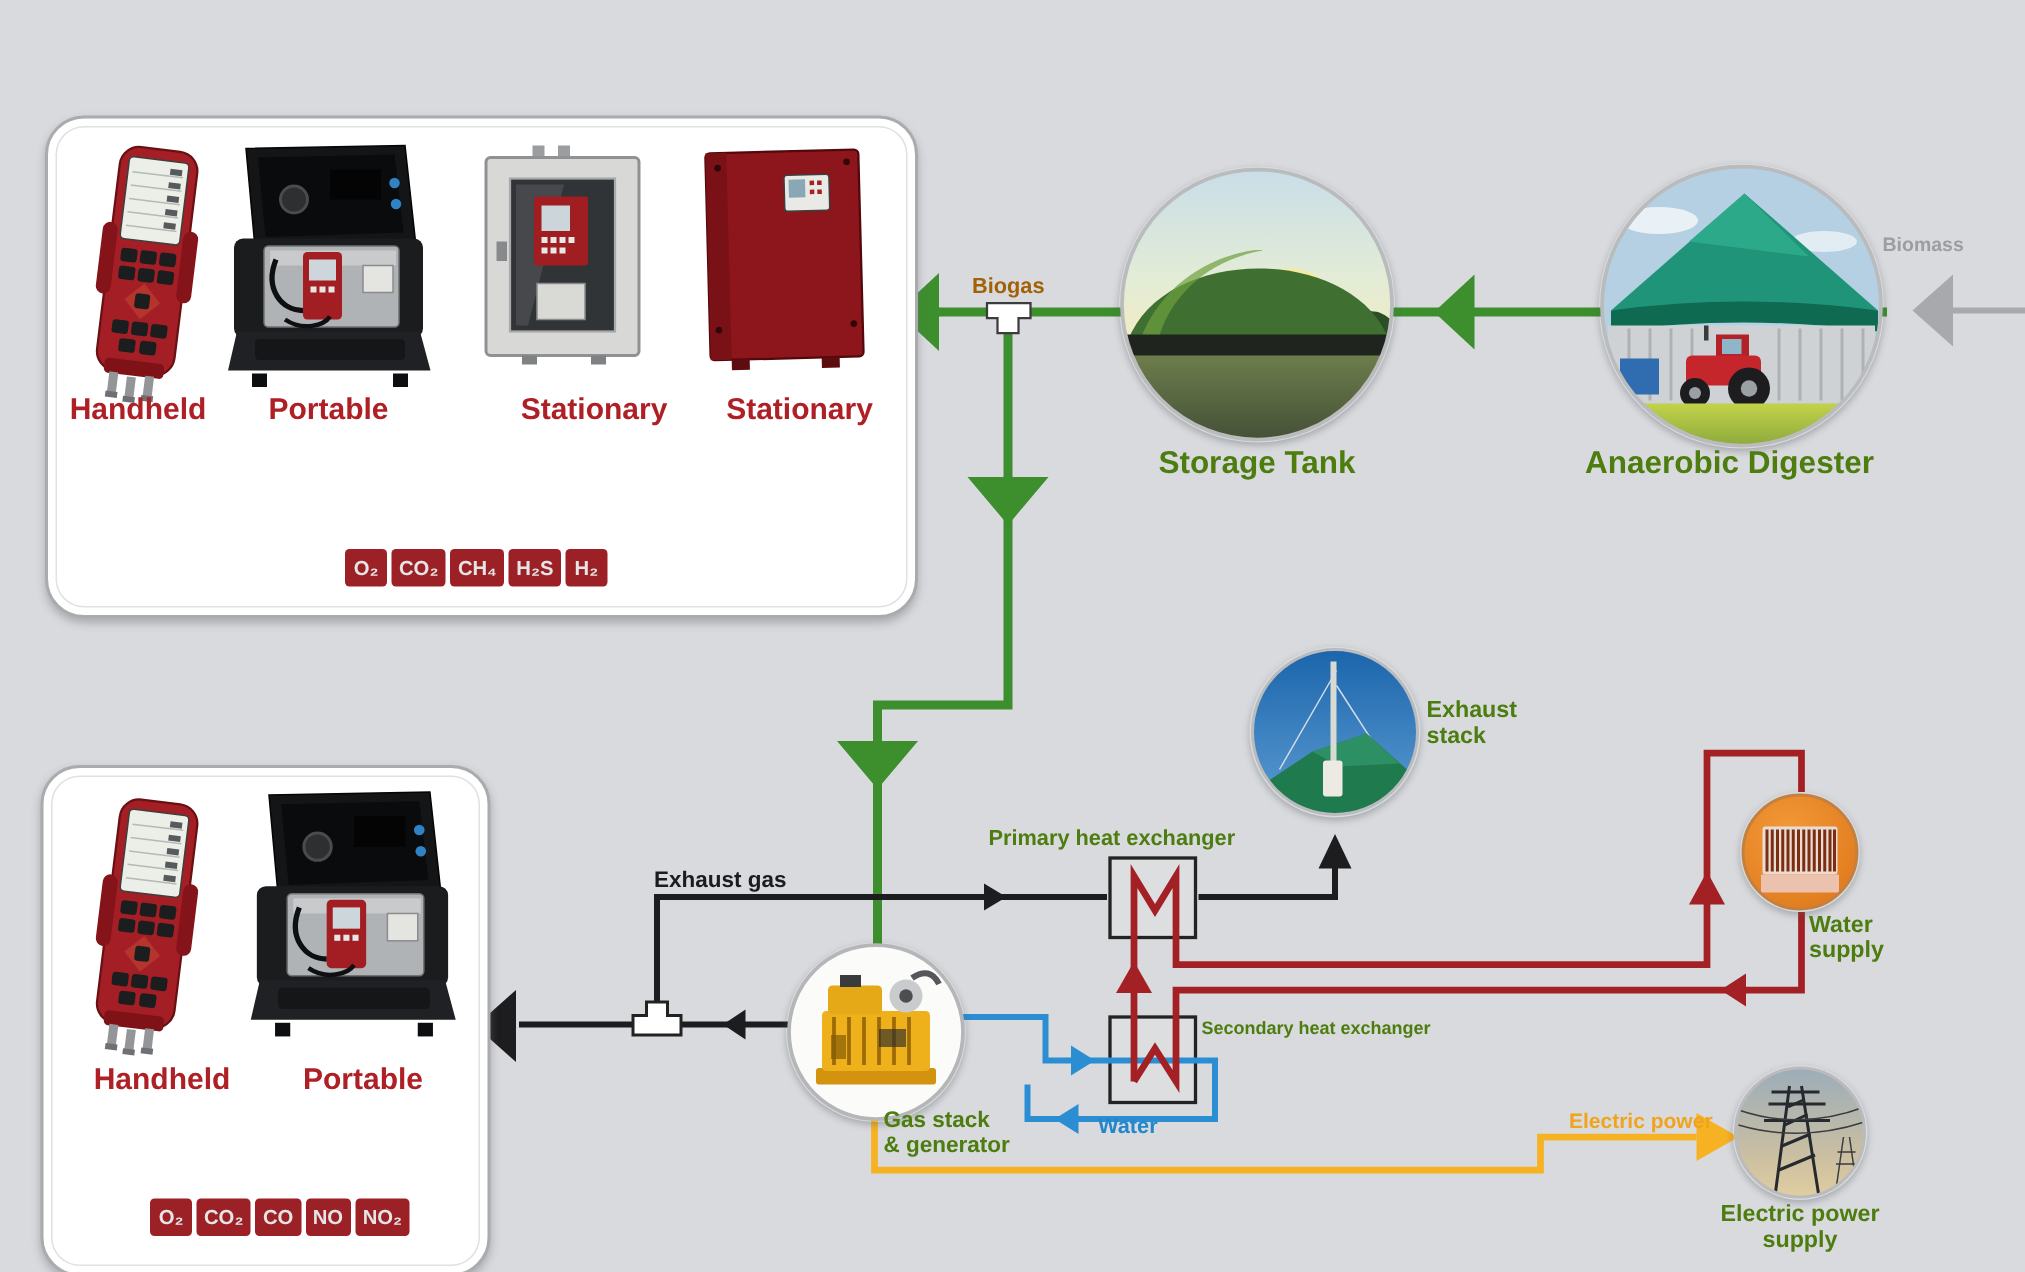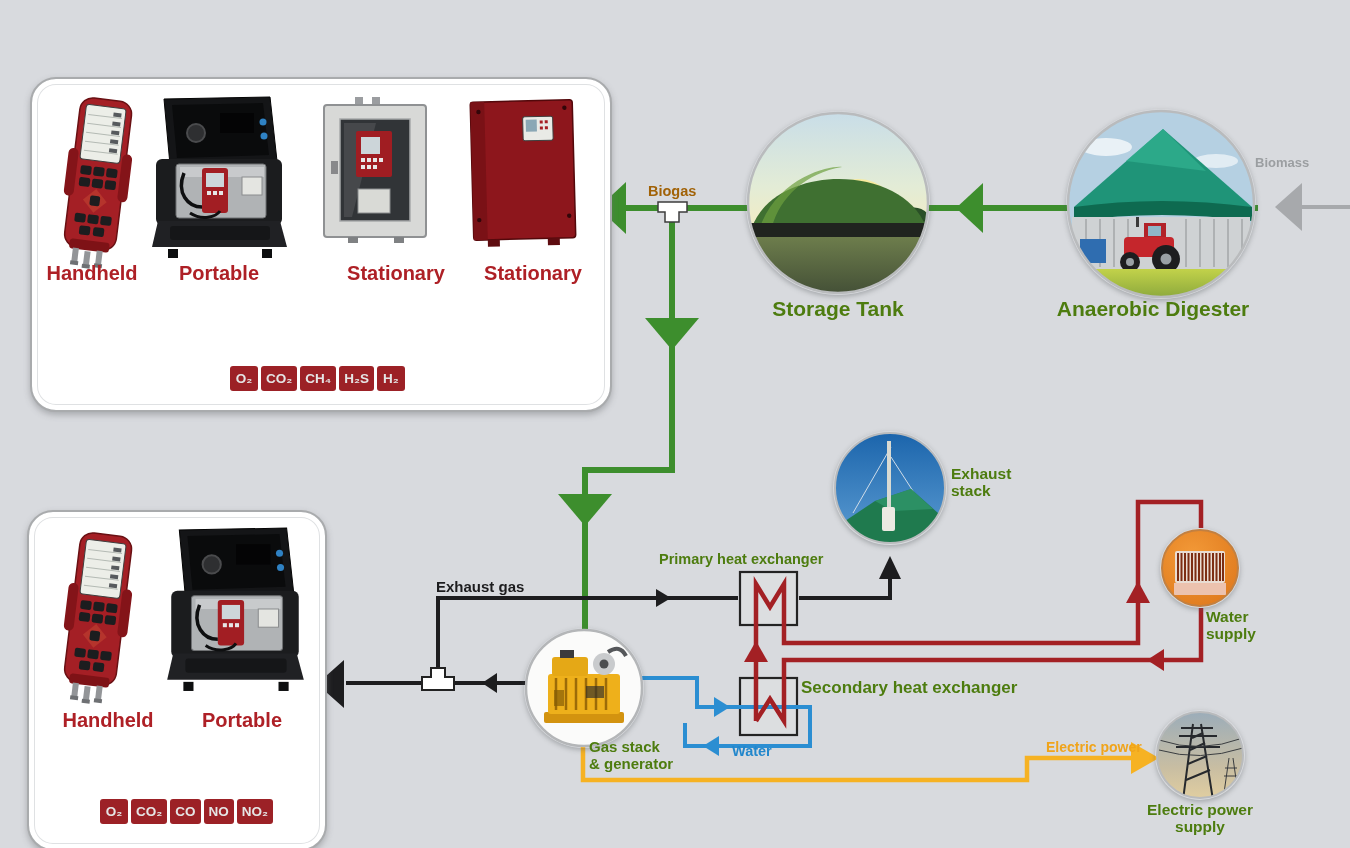--- a/index.html
+++ b/index.html
@@ -387,21 +387,21 @@
       </g>
       <circle cx="60" cy="60" r="58" fill="none" stroke="#b4b6b8" stroke-width="2.5"></circle>
     </svg>
   </div>
   <div class="lbl two-line" style="left:589px;top:738px;font-size:15px;">
     <div>Gas stack</div>
     <div>&amp; generator</div>
   </div>
 
   <div class="lbl" style="left:659px;top:551px;font-size:14.5px;font-weight:600;">Primary heat exchanger</div>
-  <div class="lbl" style="left:801px;top:678px;font-size:17px;font-weight:600;">Secondary heat exchanger</div>
+  <div class="lbl" style="left:801px;top:678px;font-size:12px;font-weight:600;">Secondary heat exchanger</div>
 
   <div class="flow-lbl" style="left:1255px;top:155px;font-size:13px;color:#9b9ea1;">Biomass</div>
   <div class="flow-lbl" style="left:648px;top:183px;font-size:14.5px;color:#a16207;">Biogas</div>
   <div class="flow-lbl" style="left:436px;top:578px;font-size:15px;color:#1c1c1e;">Exhaust gas</div>
   <div class="flow-lbl" style="left:732px;top:743px;font-size:14.5px;color:#2287cc;">Water</div>
   <div class="flow-lbl" style="left:1046px;top:739px;font-size:14px;color:#f0a41b;">Electric power</div>
 
 </div>
 
 </body></html>

